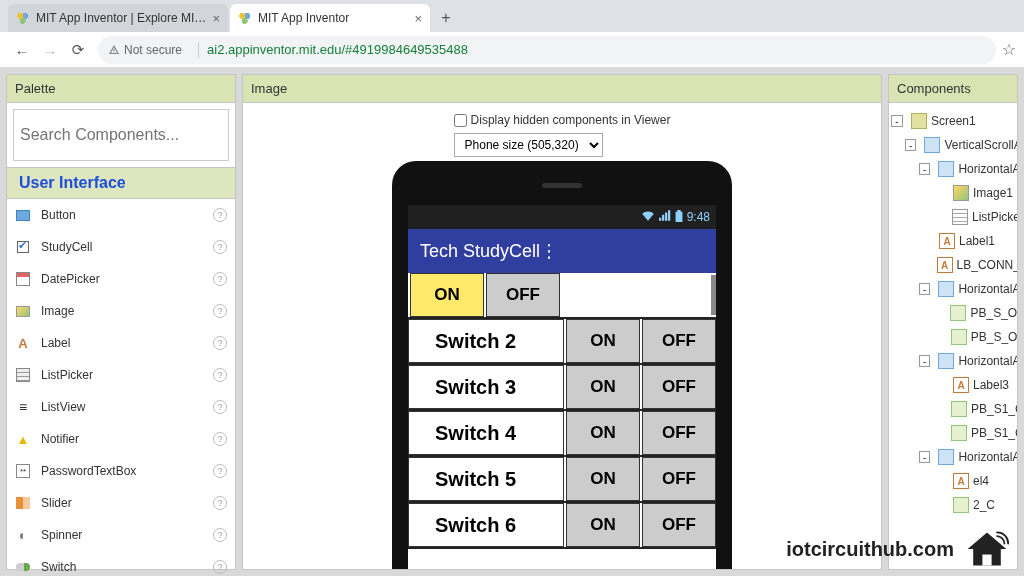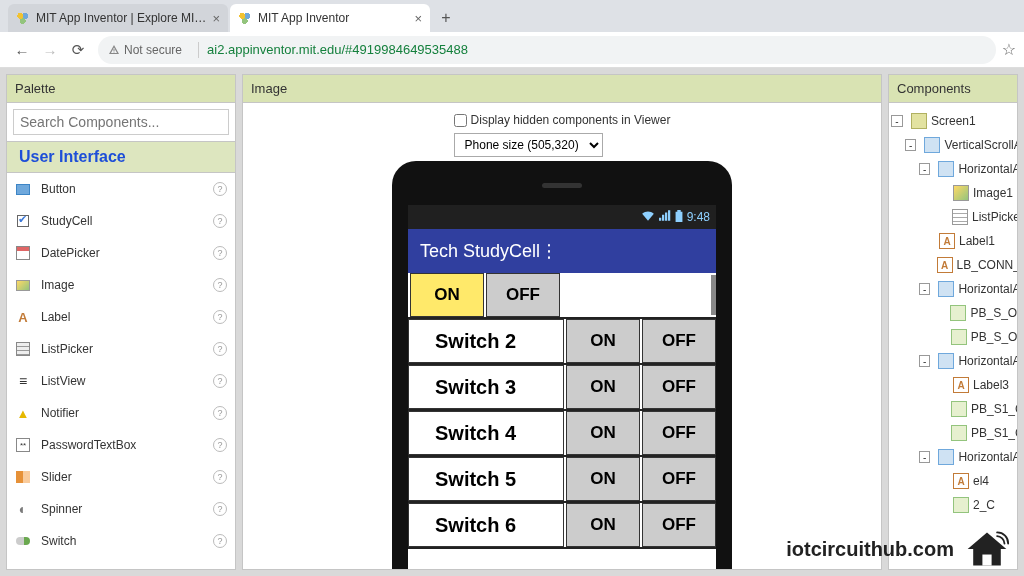--- a/index.html
+++ b/index.html
@@ -26,21 +26,21 @@
 
 .app { display: flex; height: 508px; background: #d9d9d9; }
 .panel { background: #fff; margin: 6px; border: 1px solid #c5c5c5; display: flex; flex-direction: column; }
 .panel.left { width: 230px; margin-right: 0; }
 .panel.center { flex: 1; position: relative; overflow: hidden; }
 .panel.right { width: 130px; margin-left: 0; }
 .panel-head { background: #d9e3b3; padding: 6px 8px; font-size: 13px; color: #333; border-bottom: 1px solid #c5c5c5; }
 
 
 .search-box { margin: 6px; }
-.search-box input { width: 100%; padding: 4px 6px; font-size: 14px; border: 1px solid #ccc; color: #999; }
+.search-box input { width: 100%; padding: 16px 6px; font-size: 16px; border: 1px solid #ccc; color: #999; }
 .section-head { background: #dde6bf; padding: 6px 12px; font-size: 16px; font-weight: bold; color: #1d4ed8; border-top: 1px solid #c5c5c5; border-bottom: 1px solid #c5c5c5; }
 .comp-list { }
 .comp-item { display: flex; align-items: center; height: 32px; padding: 0 8px; font-size: 12px; color: #333; cursor: pointer; }
 .comp-item .ic { width: 16px; height: 16px; margin-right: 10px; flex-shrink: 0; display: flex; align-items: center; justify-content: center; }
 .comp-item .help { width: 14px; height: 14px; border: 1px solid #bbb; border-radius: 50%; font-size: 9px; color: #999; display: flex; align-items: center; justify-content: center; }
 .comp-item .lbl { flex: 1; }
 
 
 .viewer-body { padding: 10px 14px; display: flex; flex-direction: column; align-items: center; }
 .viewer-opts { display: flex; flex-direction: column; align-items: flex-start; margin-bottom: 4px; }

